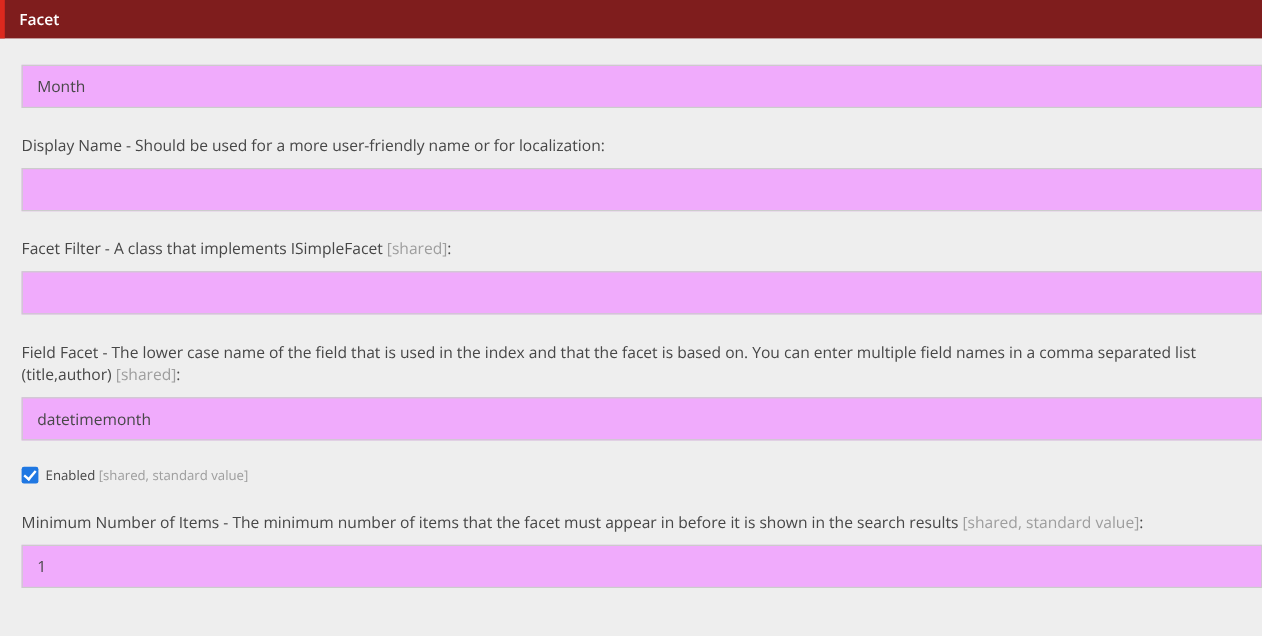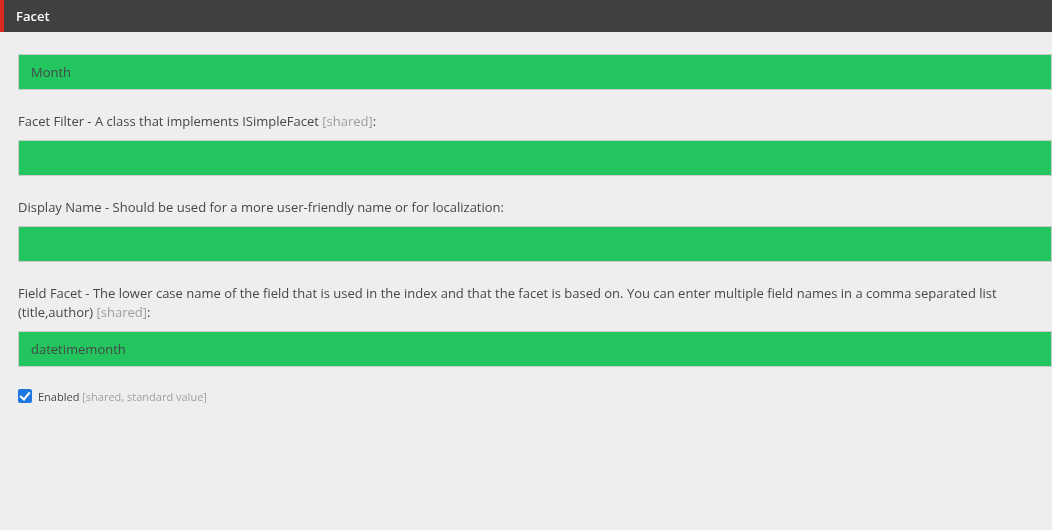--- a/index.html
+++ b/index.html
@@ -13,21 +13,21 @@
       color: #474747;
       background: #eeeeee;
       width: 1052px;
       height: 530px;
       overflow: hidden;
     }
     .panel {
       width: 1052px;
     }
     .panel-header {
-      background: #404040;
+      background: #7f1d1d;
       border-left: 4px solid #dc291e;
       color: #ffffff;
       font-weight: 600;
       font-size: 13px;
       padding: 8px 12px;
       height: 32px;
       display: flex;
       align-items: center;
     }
     .panel-body {
@@ -42,21 +42,21 @@
       margin-bottom: 10px;
       line-height: 1.4;
     }
     .meta-hint {
       color: #9e9e9e;
     }
     .text-input {
       width: 1034px;
       height: 36px;
       border: 1px solid #cccccc;
-      background: #22c55e;
+      background: #f0abfc;
       font-family: inherit;
       font-size: 13px;
       color: #474747;
       padding: 0 12px;
       outline: none;
       border-radius: 0;
     }
     .checkbox-row {
       display: flex;
       align-items: center;
@@ -98,40 +98,46 @@
     <span>Facet</span>
   </div>
 
   <div class="panel-body">
 
     <div class="field-block">
       <input type="text" class="text-input" value="Month" style="">
     </div>
 
     <div class="field-block">
-      <div class="field-label">
-        <span>Facet Filter - A class that implements ISimpleFacet </span><span class="meta-hint">[shared]</span><span>:</span>
-      </div>
+      <div class="field-label">Display Name - Should be used for a more user-friendly name or for localization:</div>
       <input type="text" class="text-input" value="" style="">
     </div>
 
     <div class="field-block">
-      <div class="field-label">Display Name - Should be used for a more user-friendly name or for localization:</div>
+      <div class="field-label">
+        <span>Facet Filter - A class that implements ISimpleFacet </span><span class="meta-hint">[shared]</span><span>:</span>
+      </div>
       <input type="text" class="text-input" value="" style="">
     </div>
 
     <div class="field-block">
       <div class="field-label">
         <span>Field Facet - The lower case name of the field that is used in the index and that the facet is based on. You can enter multiple field names in a comma separated list (title,author) </span><span class="meta-hint">[shared]</span><span>:</span>
       </div>
       <input type="text" class="text-input" value="datetimemonth" style="">
     </div>
 
     <div class="checkbox-row">
       <input type="checkbox" class="checkbox" checked="" style="">
       <span class="checkbox-label">
         <span>Enabled </span><span class="meta-hint">[shared, standard value]</span>
       </span>
     </div>
 
+    <div class="field-block">
+      <div class="field-label">
+        <span>Minimum Number of Items - The minimum number of items that the facet must appear in before it is shown in the search results </span><span class="meta-hint">[shared, standard value]</span><span>:</span>
+      </div>
+      <input type="text" class="text-input" value="1" style="">
+    </div>
 
   </div>
 </div>
 
 </body></html>

